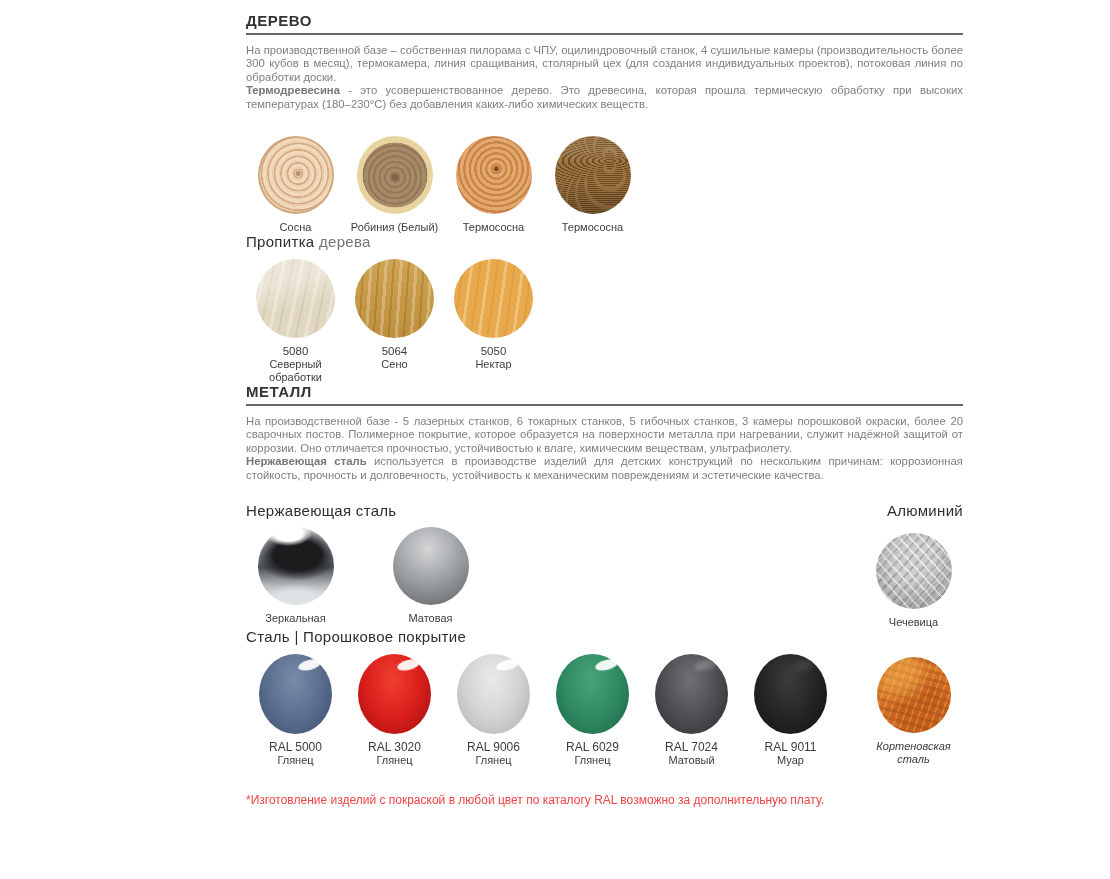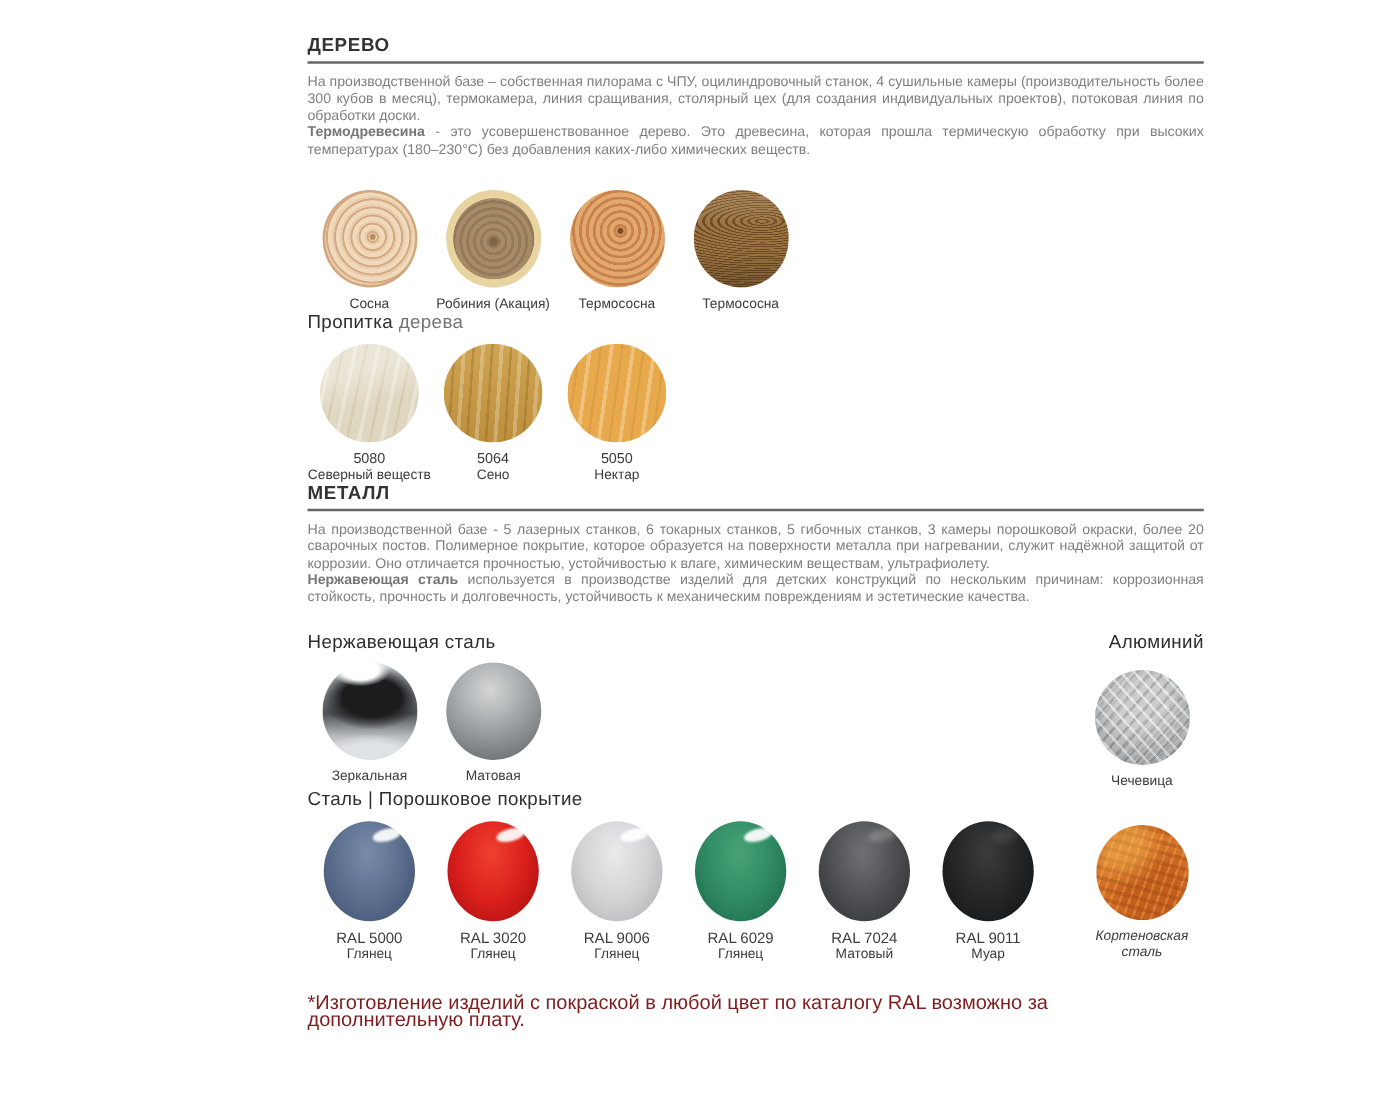--- a/index.html
+++ b/index.html
@@ -1,18 +1,18 @@
 <!DOCTYPE html>
 <html><head>
 <meta charset="utf-8">
 <style>
   html,body{margin:0;padding:0;background:#ffffff;}
   body{width:1110px;height:879px;font-family:"Liberation Sans",sans-serif;overflow:hidden;}
   .page{position:relative;width:1110px;height:879px;background:#fff;}
-  .content{margin-left:246px;width:717px;padding-top:29px;}
+  .content{margin-left:246px;width:717px;padding-top:13px;}
 
   h1.sec-title{margin:0;font-size:15px;line-height:15px;font-weight:700;color:#333333;letter-spacing:.5px;}
   .rule{height:2px;background:#65676a;margin-top:5px;}
   p.body{margin:9px 0 0 0;font-size:11.3px;line-height:13.4px;color:#7f7f7f;text-align:justify;}
   p.body.cont{margin-top:0;}
   p.body b{font-weight:700;color:#767676;}
 
   h2.sub-title{margin:0;font-size:15px;line-height:16px;font-weight:400;color:#2e2e2e;letter-spacing:.3px;}
   h2 .lt{color:#747474;}
 
@@ -69,21 +69,21 @@
       repeating-linear-gradient(94deg, rgba(255,255,255,.14) 0 2px, rgba(0,0,0,0) 2px 8px, rgba(70,44,8,.25) 8px 10px, rgba(0,0,0,0) 10px 16px),
       #a5701d;}
   .sw-5050{background:
       repeating-linear-gradient(98deg, rgba(255,255,255,.28) 0 3px, rgba(0,0,0,0) 3px 9px, rgba(190,130,50,.25) 9px 11px, rgba(0,0,0,0) 11px 17px),
       #e7a94b;}
 
   
   .metal-title{margin-top:15px;}
   .heads-row{margin-top:21px;display:flex;justify-content:space-between;align-items:baseline;}
   .steel-row{margin-top:8px;justify-content:space-between;}
-  .steel-left{display:flex;}
+  .steel-left{display:flex;gap:36px;}
   .steel{width:76px;height:78px;}
   .sw-mirror{background:
       radial-gradient(ellipse 42% 22% at 40% 8%, #ffffff 0 45%, rgba(255,255,255,0) 75%),
       radial-gradient(ellipse 75% 46% at 52% 36%, #1b1c1e 0 42%, rgba(27,28,30,0) 72%),
       radial-gradient(ellipse 70% 30% at 50% 96%, #dfe2e4 0 45%, rgba(223,226,228,0) 75%),
       linear-gradient(180deg, #c9cdd1 0%, #9aa0a4 28%, #4e5154 52%, #b9bdc0 76%, #eceeef 100%);}
   .sw-matte{background:
       radial-gradient(circle at 46% 28%, #d3d5d6 0%, #b2b5b7 30%, #93979a 55%, #74787b 80%, #5f6366 100%);}
   .alu-cell{margin-top:6px;}
   .sw-alu{width:76px;height:76px;background:
@@ -109,21 +109,21 @@
   .sw-ral7024{background:radial-gradient(ellipse at 48% 32%, #707174 0%, #4c4d50 52%, #2e2f31 96%);}
   .sw-ral9011{background:radial-gradient(ellipse at 48% 32%, #3b3c3e 0%, #232426 52%, #121315 96%);}
   .corten-cell{margin-left:auto;margin-top:3px;font-style:italic;}
   .sw-corten{width:74px;height:76px;background:
       radial-gradient(circle at 30% 22%, rgba(255,200,90,.40) 0 18%, rgba(255,200,90,0) 42%),
       repeating-linear-gradient(15deg, rgba(150,70,20,.35) 0 3px, rgba(0,0,0,0) 3px 8px),
       repeating-linear-gradient(-70deg, rgba(245,170,70,.40) 0 2px, rgba(0,0,0,0) 2px 7px),
       radial-gradient(circle at 60% 70%, #c45e1e 0 30%, #d8752c 62%, #b05014 100%);}
   .ral-cap .code{font-size:12px;}
 
-  .footnote{margin:26px 0 0 0;font-size:16px;line-height:14px;color:#7f1d1d;}
+  .footnote{margin:26px 0 0 0;font-size:12px;line-height:14px;color:#ef4444;}
 </style>
 </head>
 <body>
 
 <div class="page">
   <div class="content">
 
     <section>
       <h1 class="sec-title">ДЕРЕВО</h1>
       <div class="rule"></div>
@@ -131,40 +131,40 @@
       <p class="body">На производственной базе – собственная пилорама с ЧПУ, оцилиндровочный станок, 4 сушильные камеры (производительность более 300 кубов в месяц), термокамера, линия сращивания, столярный цех (для создания индивидуальных проектов), потоковая линия по обработки доски.</p>
       <p class="body cont"><b>Термодревесина</b><span> - это усовершенствованное дерево. Это древесина, которая прошла термическую обработку при высоких температурах (180–230°С) без добавления каких-либо химических веществ.</span></p>
 
       <div class="swatch-row wood-row">
         <div class="cell">
           <div class="circle wood sw-pine"></div>
           <div class="cap">Сосна</div>
         </div>
         <div class="cell">
           <div class="circle wood sw-robinia"></div>
-          <div class="cap" style="white-space:nowrap;">Робиния (Акация)</div>
+          <div class="cap" style="white-space:nowrap;">Робиния (Белый)</div>
         </div>
         <div class="cell">
           <div class="circle wood sw-larch"></div>
           <div class="cap">Термососна</div>
         </div>
         <div class="cell">
           <div class="circle wood sw-thermo"></div>
           <div class="cap">Термососна</div>
         </div>
       </div>
 
       <h2 class="sub-title imp-title"><span>Пропитка</span> <span class="lt">дерева</span></h2>
 
       <div class="swatch-row imp-row">
         <div class="cell">
           <div class="circle imp sw-5080"></div>
           <div class="cap">
               <span class="code">5080</span>
-              <span class="nm">Северный веществ</span>
+              <span class="nm">Северный обработки</span>
             </div>
         </div>
         <div class="cell">
           <div class="circle imp sw-5064"></div>
           <div class="cap">
               <span class="code">5064</span>
               <span class="nm">Сено</span>
             </div>
         </div>
         <div class="cell">

